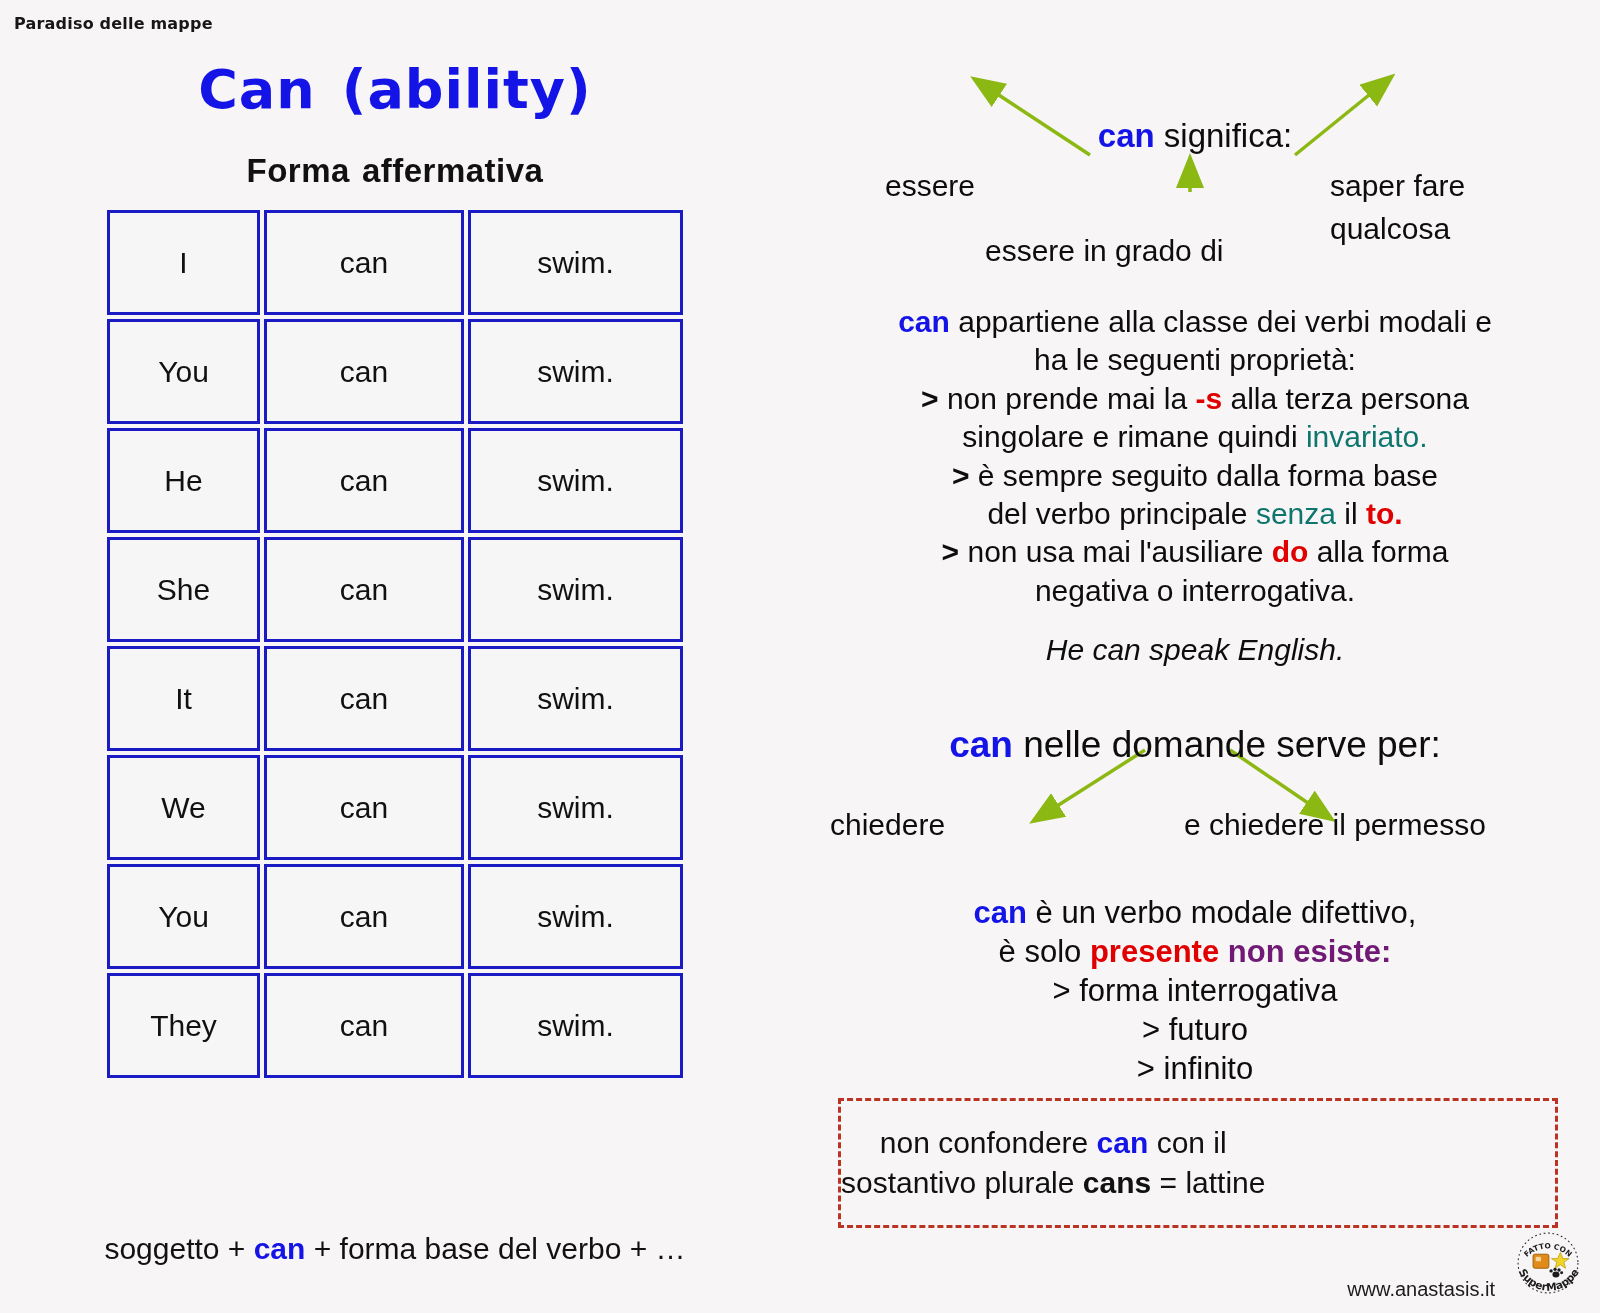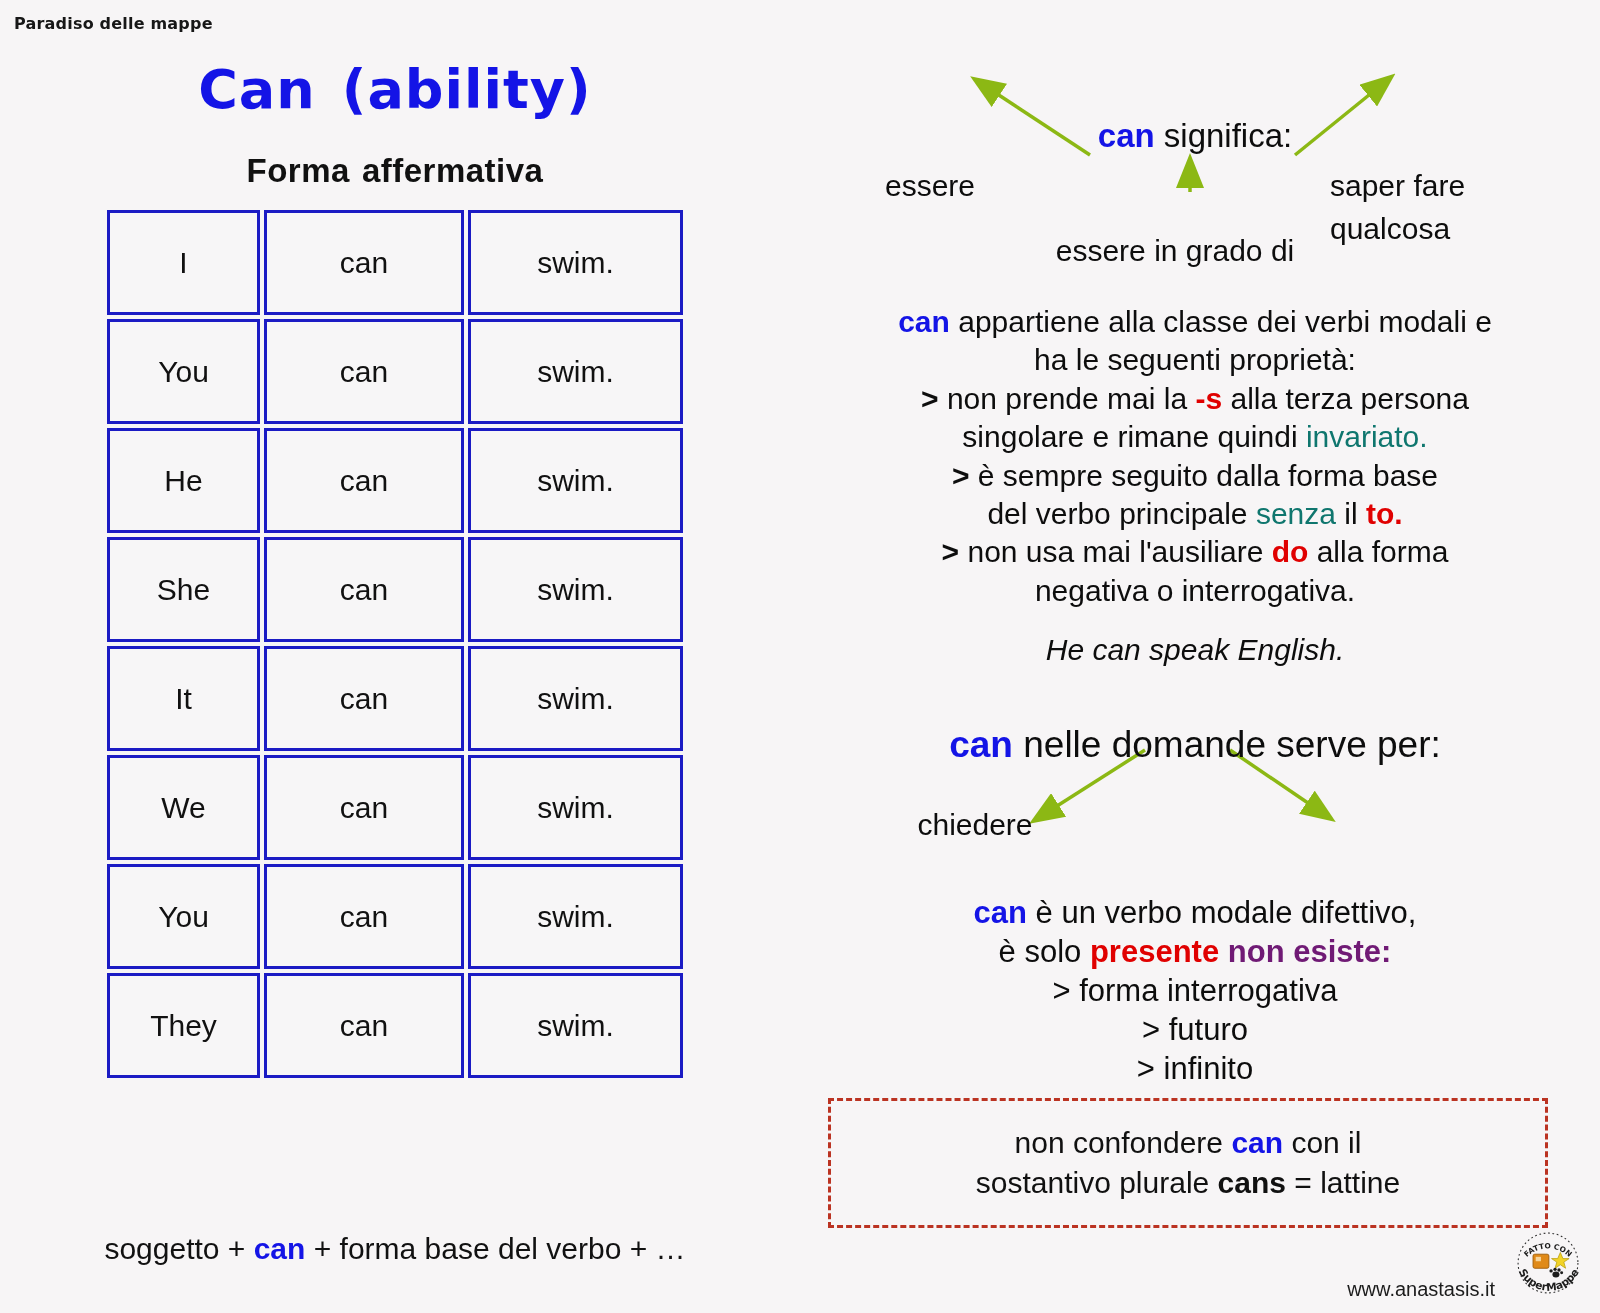--- a/index.html
+++ b/index.html
@@ -133,21 +133,21 @@
     width: 260px;
     text-align: center;
     font-size: 30px;
     line-height: 1.42;
   }
   .sig-mid {
     position: absolute;
     left: 195px;
     top: 234px;
     width: 380px;
-    text-align: center;
+    text-align: left;
     font-size: 30px;
   }
   .sig-right {
     position: absolute;
     left: 540px;
     top: 165px;
     width: 260px;
     text-align: left;
     font-size: 30px;
     line-height: 1.42;
@@ -190,21 +190,20 @@
     top: 724px;
     width: 810px;
     text-align: center;
     font-size: 37px;
   }
   .dom-left {
     position: absolute;
     left: 40px;
     top: 808px;
     width: 290px;
-    text-align: center;
     font-size: 30px;
   }
   .dom-right {
     position: absolute;
     left: 310px;
     top: 808px;
     width: 470px;
     text-align: center;
     font-size: 30px;
   }
@@ -224,29 +223,28 @@
     top: 893px;
     width: 810px;
     text-align: center;
     font-size: 31px;
     line-height: 1.26;
   }
 
   
   .warn-box {
     position: absolute;
-    left: 38px;
+    left: 48px;
     top: 1098px;
     width: 720px;
     height: 130px;
     border: 3px dashed #bb3322;
     box-sizing: border-box;
     display: flex;
     align-items: center;
-    justify-content: center;
   }
   .warn-text {
     text-align: center;
     font-size: 30px;
     line-height: 1.33;
     color: #111;
   }
 
   
   .footer-url {
@@ -392,20 +390,21 @@
         </marker>
       </defs>
       <line x1="355" y1="50" x2="245" y2="120" stroke="#8cb814" stroke-width="3.5" marker-end="url(#ah2)"></line>
       <line x1="440" y1="50" x2="540" y2="118" stroke="#8cb814" stroke-width="3.5" marker-end="url(#ah2)"></line>
     </svg>
 
     <div class="dom-head">
       <span class="kw">can</span><span>  nelle  domande  serve  per:</span>
     </div>
     <div class="dom-left">chiedere</div>
+    <div class="dom-right">e  chiedere  il  permesso</div>
 
     <div class="def-block">
       <div>
         <span class="kw">can</span><span>  è  un  verbo  modale  difettivo,</span>
       </div>
       <div>
         <span>è  solo  </span><span class="red-b">presente</span><span class="blk-b"> non  esiste:</span>
       </div>
       <div>
         <span class="bullet">&gt;</span><span> forma  interrogativa</span>

